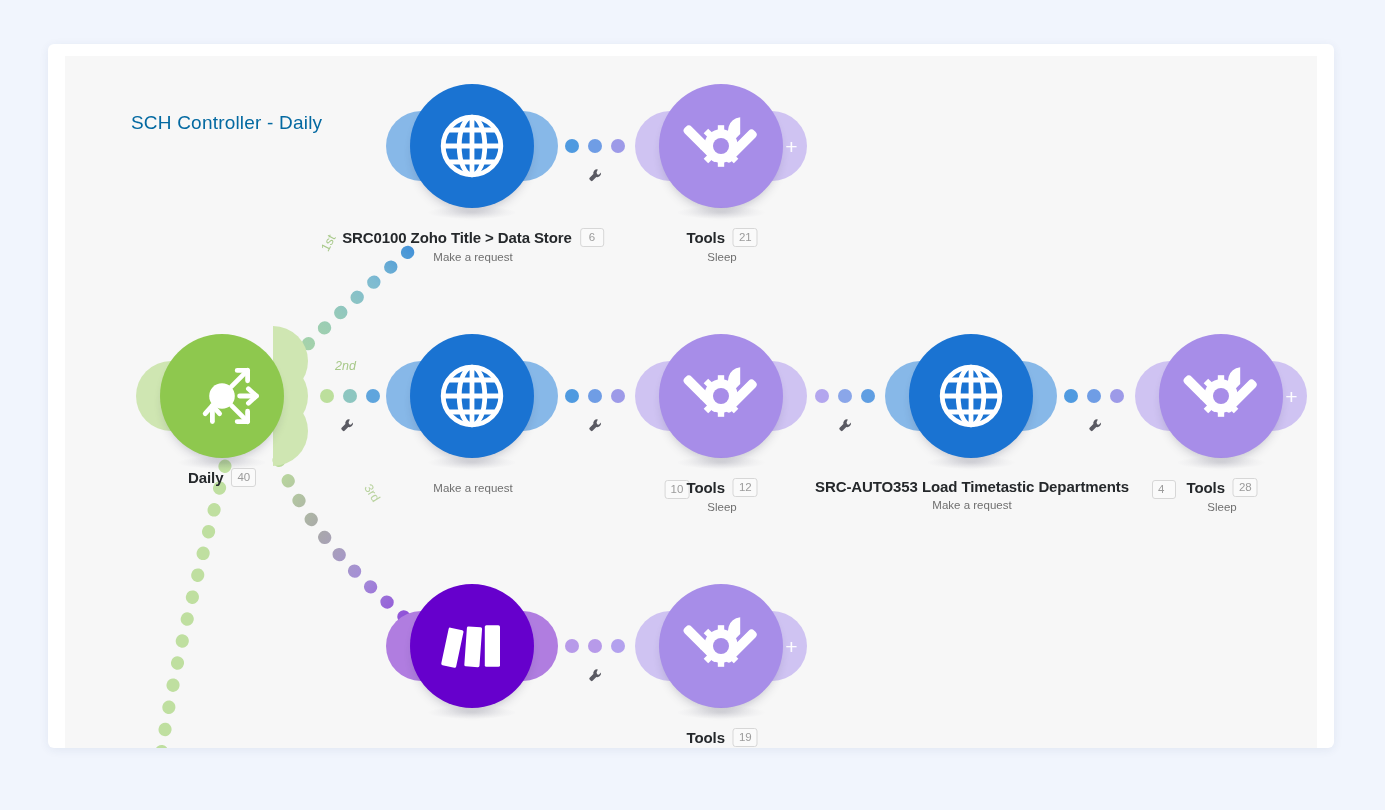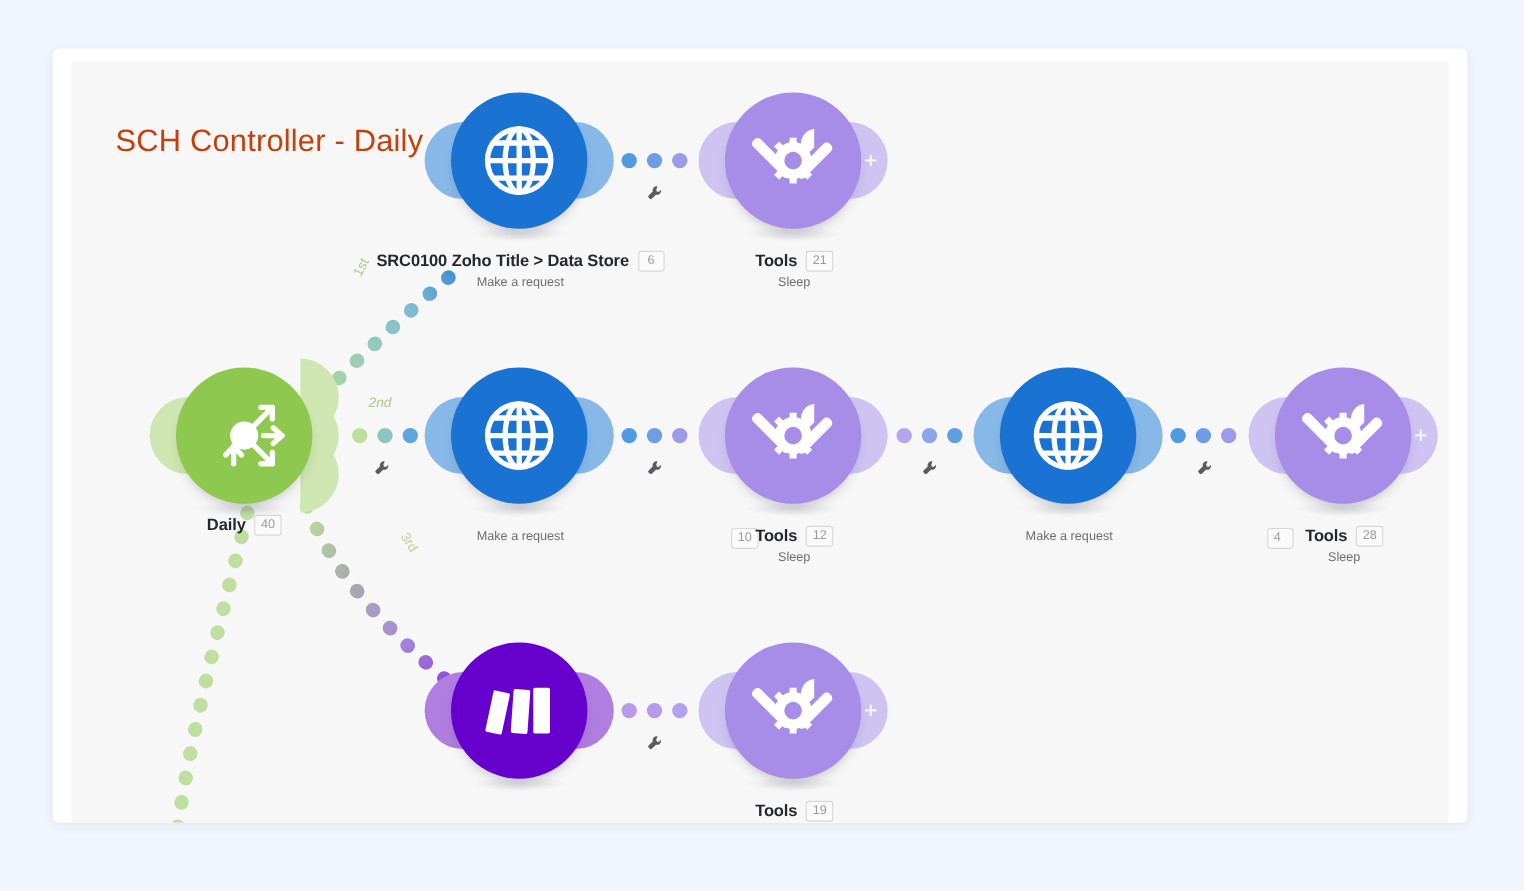--- a/index.html
+++ b/index.html
@@ -15,22 +15,22 @@
     background:#ffffff;border-radius:6px;
     box-shadow:0 2px 10px rgba(40,60,110,.08);
   }
   .canvas{
     position:absolute;left:17px;top:12px;width:1252px;height:692px;
     background:#f7f7f7;overflow:hidden;
   }
   .canvas-svg{position:absolute;left:0;top:0;width:1252px;height:692px;}
 
   .title{
-    position:absolute;left:40px;top:56px;
-    font-size:28px;color:#c2410c;letter-spacing:.2px;white-space:nowrap;
+    position:absolute;left:66px;top:56px;
+    font-size:19px;color:#0369a1;letter-spacing:.2px;white-space:nowrap;
   }
 
   
   .node{position:absolute;width:124px;height:124px;}
   .bubble{
     position:absolute;left:0;top:0;width:124px;height:124px;border-radius:50%;
     display:flex;align-items:center;justify-content:center;
     box-shadow:0 7px 12px -6px rgba(30,30,60,.30);
   }
   .bubble svg{width:80px;height:80px;display:block;}
@@ -366,20 +366,23 @@
 
       <div class="label" style="left:657px;top:422px;">
         <div class="row1">
           <span>Tools</span>
           <span class="badge">12</span>
         </div>
         <div class="row2">Sleep</div>
       </div>
 
       <div class="label" style="left:907px;top:422px;">
+        <div class="row1">
+          <span>SRC-AUTO353 Load Timetastic Departments</span>
+        </div>
         <div class="row2">Make a request</div>
       </div>
       <div class="sidebadge" style="left:1099px;top:423px;">
         <span class="badge">4</span>
       </div>
 
       <div class="label" style="left:1157px;top:422px;">
         <div class="row1">
           <span>Tools</span>
           <span class="badge">28</span>

